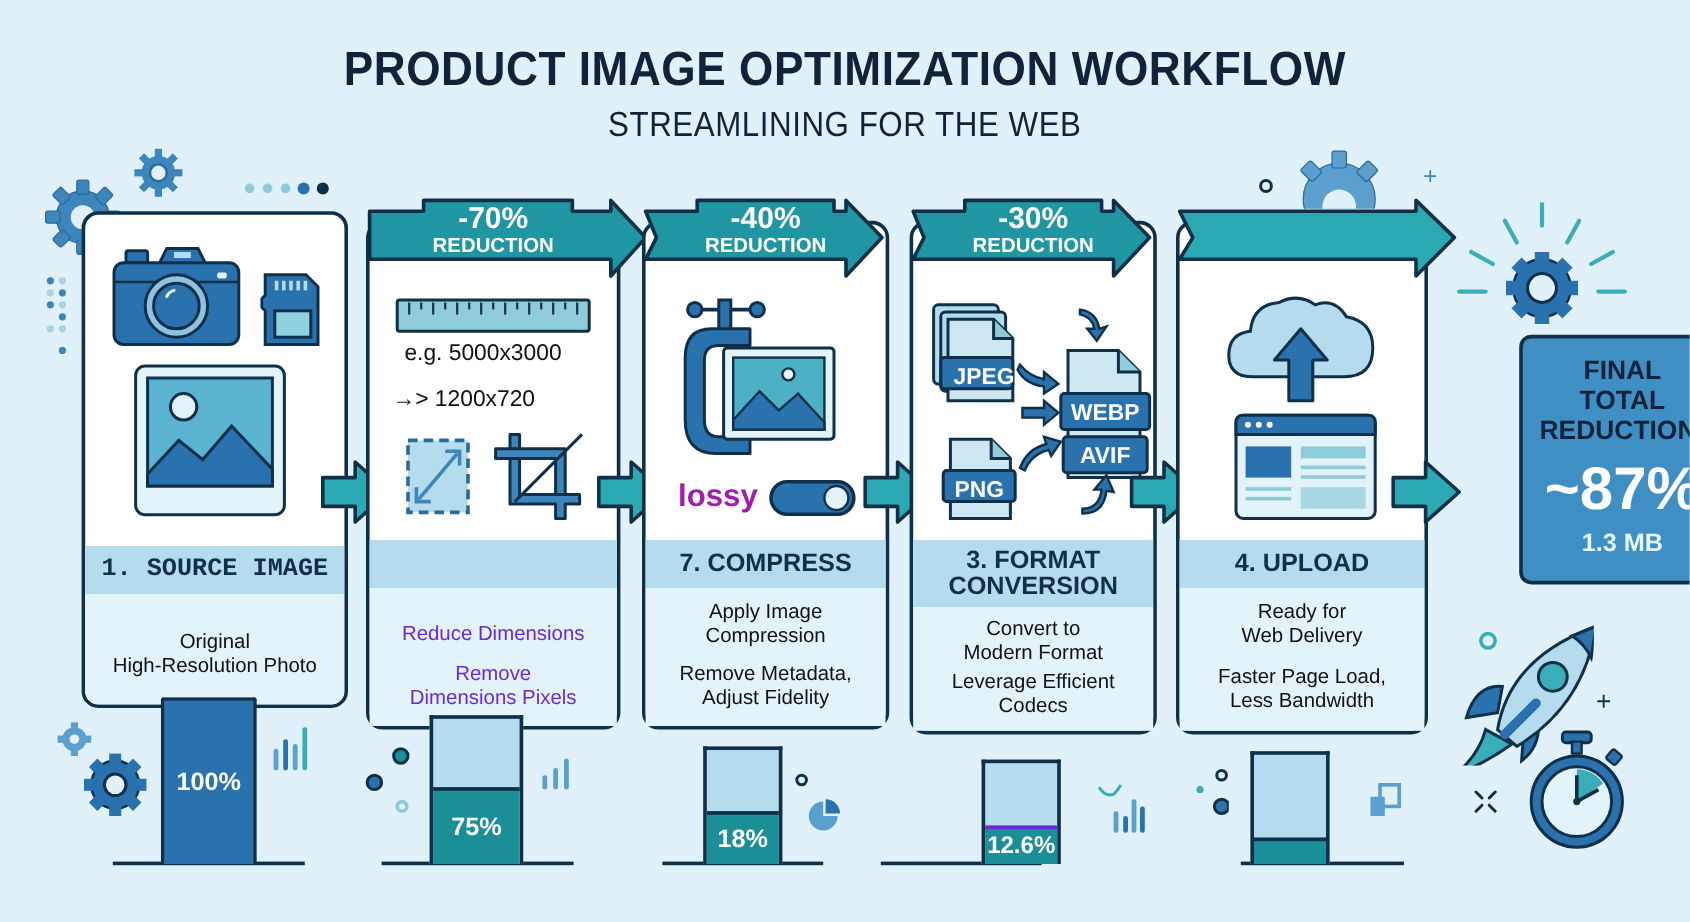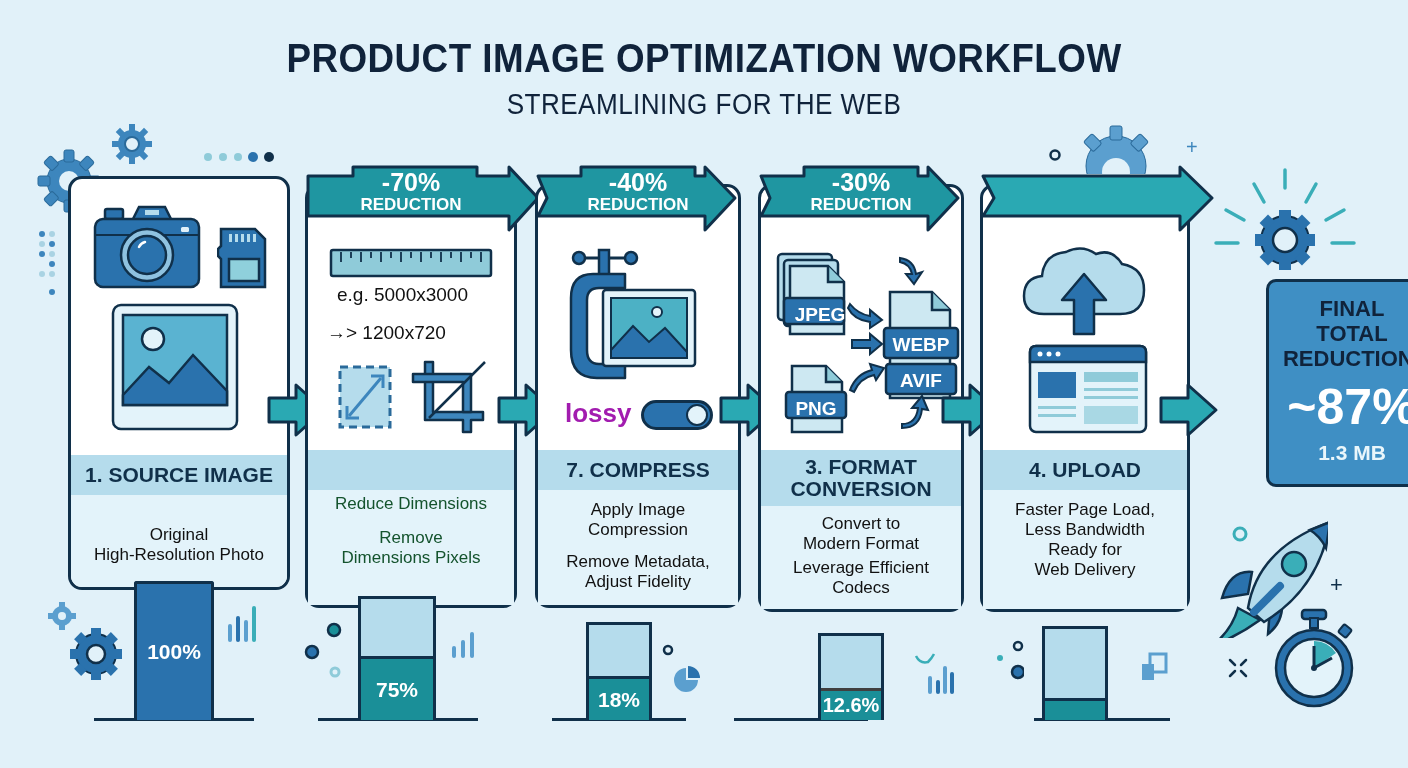--- a/index.html
+++ b/index.html
@@ -21,21 +21,21 @@
     font-size: 29px; color: #10233b; letter-spacing: 0.5px; transform: scaleX(0.9);
   }
   
   .card {
     border: 3px solid #10304a; border-radius: 14px; background: #ffffff;
     overflow: hidden;
   }
   .card .label-band {
     position: absolute; left: 0; right: 0; background: #b5dcec;
     display: flex; align-items: center; justify-content: center; text-align: center;
-    font-weight: bold; font-size: 21px; color: #10304a; line-height: 22px;
+    font-weight: bold; font-size: 21px; color: #10304a; line-height: 22px; font-family: Liberation Mono, monospace;
   }
   .card .desc {
     position: absolute; left: 0; right: 0; background: #e3f3fa; text-align: center;
     font-size: 17px; color: #111; line-height: 20px;
   }
   .baseline { height: 3px; background: #10304a; }
   .final-box {
     background: #3f8fc4; border: 3px solid #10304a; border-radius: 10px;
     text-align: center; color: #10233b;
   }
@@ -183,21 +183,21 @@
     <line x1="12" y1="52" x2="44" y2="14" stroke="#3d86bd" stroke-width="3"></line>
     <path d="M34 12 L46 12 L46 24" fill="none" stroke="#3d86bd" stroke-width="3"></path>
     <path d="M10 42 L10 54 L22 54" fill="none" stroke="#3d86bd" stroke-width="3"></path>
   </svg>
   <svg class="abs" style="left:106px;top:196px" width="76" height="76" viewBox="0 0 76 76">
     <path d="M14 2 H22 V52 H72 V60 H60 V72 H52 V60 H14 Z" fill="#3d86bd" stroke="#10304a" stroke-width="2.5" stroke-linejoin="round"></path>
     <path d="M2 14 H60 V52 H52 V22 H2 Z" fill="#3d86bd" stroke="#10304a" stroke-width="2.5" stroke-linejoin="round"></path>
     <line x1="18" y1="58" x2="74" y2="2" stroke="#10304a" stroke-width="2.5"></line>
   </svg>
   <div class="abs" style="left:3px;width:206px;top:286px;height:40px;background:#b5dcec"></div>
-  <div class="abs" style="left:3px;width:206px;top:326px;height:115px;background:#e3f3fa;text-align:center;font-size:17px;color:#14532d;line-height:20px;padding-top:4px">
+  <div class="abs" style="left:3px;width:206px;top:326px;height:115px;background:#e3f3fa;text-align:center;font-size:17px;color:#6d28d9;line-height:20px;padding-top:28px">
     <div style="margin-bottom:14px">Reduce Dimensions</div>
     <div style="white-space:pre-line">Remove
 Dimensions Pixels</div>
   </div>
 </div>
 
 <svg class="abs" style="left:496px;top:382px" width="62" height="56" viewBox="0 0 62 56">
   <path d="M3 16 H30 V3 L58 28 L30 53 V40 H3 Z" fill="#2aa9b3" stroke="#10304a" stroke-width="3" stroke-linejoin="round"></path>
 </svg>
 
@@ -322,24 +322,24 @@
     <rect x="10" y="28" width="38" height="26" fill="#2a72ad"></rect>
     <rect x="56" y="28" width="54" height="10" fill="#8fcbd9"></rect>
     <rect x="56" y="44" width="54" height="3" fill="#8fcbd9"></rect>
       <rect x="56" y="52" width="54" height="3" fill="#8fcbd9"></rect>
     <rect x="10" y="62" width="38" height="3" fill="#8fcbd9"></rect>
       <rect x="10" y="70" width="38" height="3" fill="#8fcbd9"></rect>
     <rect x="56" y="62" width="54" height="18" fill="#a9d8e4"></rect>
   </svg>
   <div class="abs" style="left:3px;width:204px;top:286px;height:40px;background:#b5dcec;display:flex;align-items:center;justify-content:center;font-weight:bold;font-size:21px;color:#10304a">4. UPLOAD</div>
   <div class="abs" style="left:3px;width:204px;top:326px;height:119px;background:#e3f3fa;text-align:center;font-size:17px;color:#111;line-height:20px;padding-top:10px">
+    <div style="white-space:pre-line;margin-bottom:14px">Ready for
+Web Delivery</div>
     <div style="white-space:pre-line">Faster Page Load,
 Less Bandwidth</div>
-    <div style="white-space:pre-line;margin-bottom:14px">Ready for
-Web Delivery</div>
   </div>
 </div>
 
 <svg class="abs" style="left:1158px;top:382px" width="62" height="56" viewBox="0 0 62 56">
   <path d="M3 16 H30 V3 L58 28 L30 53 V40 H3 Z" fill="#2aa9b3" stroke="#10304a" stroke-width="3" stroke-linejoin="round"></path>
 </svg>
 
 <svg class="abs" style="left:1200px;top:160px" width="170" height="110" viewBox="0 0 170 110">
   <g stroke="#3aaeb8" stroke-width="3.5" stroke-linecap="round">
     <line x1="85" y1="10" x2="85" y2="28"></line>
@@ -462,21 +462,21 @@
   <div style="position:absolute;left:0;right:0;bottom:0;height:44px;background:#1a8f98;border-top:3px solid #10304a;display:flex;align-items:center;justify-content:center;color:#fff;font-weight:bold;font-size:21px">18%</div>
 </div>
 <svg class="abs" style="left:660px;top:640px" width="40" height="60">
   <circle cx="8" cy="10" r="4" fill="none" stroke="#10304a" stroke-width="2.5"></circle>
   <path d="M26 28 A12 12 0 1 0 38 40 L26 40 Z" fill="#5b9fcf"></path>
   <path d="M28 26 V38 H40 A12 12 0 0 0 28 26 Z" fill="#2a72ad"></path>
 </svg>
 
 <div class="abs baseline" style="left:734px;top:718px;width:134px"></div>
 <div class="abs" style="left:818px;top:633px;width:66px;height:87px;background:#b5dcec;border:3px solid #10304a;border-bottom:none">
-  <div style="position:absolute;left:0;right:0;bottom:0;height:32px;background:#1a8f98;border-top:3px solid #404040;display:flex;align-items:center;justify-content:center;color:#fff;font-weight:bold;font-size:20px">12.6%</div>
+  <div style="position:absolute;left:0;right:0;bottom:0;height:32px;background:#1a8f98;border-top:3px solid #6d28d9;display:flex;align-items:center;justify-content:center;color:#fff;font-weight:bold;font-size:20px">12.6%</div>
 </div>
 <svg class="abs" style="left:912px;top:650px" width="44" height="46">
   <path d="M4 6 Q8 14 16 12 Q20 8 22 4" fill="none" stroke="#3aaeb8" stroke-width="2.5"></path>
   <g stroke-width="4" stroke-linecap="round">
       <line x1="18" y1="42" x2="18" y2="28" stroke="#5b9fcf"></line>
       <line x1="26" y1="42" x2="26" y2="32" stroke="#2a72ad"></line>
       <line x1="33" y1="42" x2="33" y2="18" stroke="#5b9fcf"></line>
       <line x1="40" y1="42" x2="40" y2="24" stroke="#2a72ad"></line>
     </g>
 </svg>

